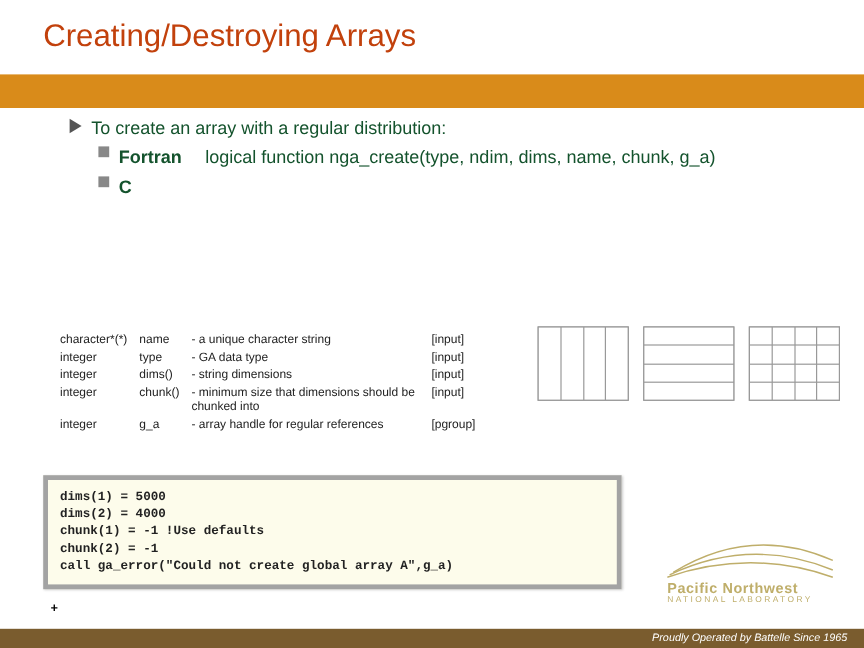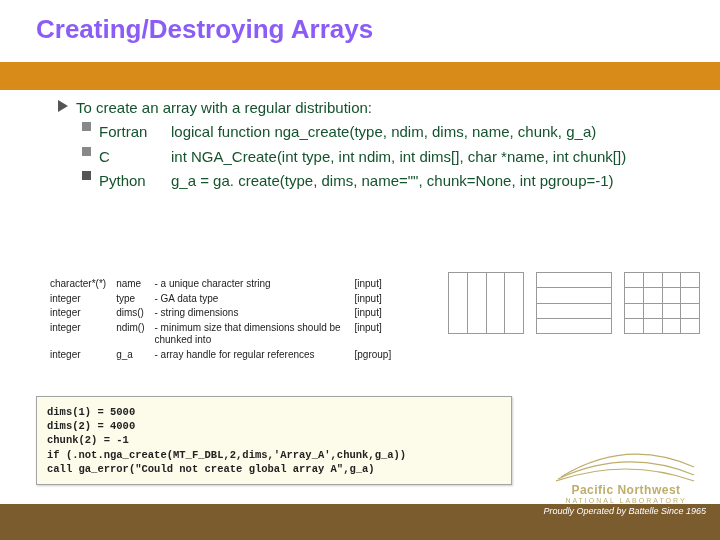--- a/index.html
+++ b/index.html
@@ -1,66 +1,60 @@
 <!DOCTYPE html>
 <html><head>
 <meta charset="utf-8">
 <style>
   html,body{margin:0;padding:0;width:720px;height:540px;font-family:Arial,Helvetica,sans-serif;background:#fff;overflow:hidden}
   .orange-bar{position:absolute;left:0;top:62px;width:720px;height:28px;background:#d98b1a}
-  .title{position:absolute;left:36px;top:14px;font-size:26px;font-weight:bold;color:#8b5cf6}
+  .title{position:absolute;left:36px;top:14px;font-size:26px;font-weight:normal;color:#c2410c}
   .content{position:absolute;left:58px;top:98px;width:640px;font-size:15px;color:#14532d;line-height:1.35}
   .tri{display:inline-block;width:0;height:0;border-top:6px solid transparent;border-bottom:6px solid transparent;border-left:10px solid #555;margin-right:8px;vertical-align:1px}
   .sq{display:inline-block;width:9px;height:9px;background:#888;margin-right:8px;vertical-align:1px}
   .sq.dark{background:#555}
   .lang-row{display:flex;margin-left:24px;margin-top:4px}
-  .lang-label{width:72px;font-weight:normal;flex:none}
+  .lang-label{width:72px;font-weight:bold;flex:none}
   .lang-sig{flex:1}
   .param-table{position:absolute;left:48px;top:276px;font-size:10px;color:#222;line-height:1.25}
   .param-table td{padding:0 8px 0 0;vertical-align:top;white-space:nowrap}
   .param-table td.desc{white-space:normal;width:190px}
   .grids{position:absolute;right:20px;top:272px;display:flex;gap:12px}
   .grid{width:74px;height:60px;display:grid;gap:1px;background:#999;border:0.5px solid #999}
   .grid div{background:#fff}
   .grid.g1{grid-template-columns:repeat(4,1fr);grid-template-rows:1fr}
   .grid.g2{grid-template-columns:1fr;grid-template-rows:repeat(4,1fr)}
   .grid.g3{grid-template-columns:repeat(4,1fr);grid-template-rows:repeat(4,1fr)}
-  .codebox{position:absolute;left:36px;top:396px;width:454px;border:1px solid #a3a3a3;background:#fdfceb;padding:8px 10px;font-family:"Courier New",monospace;font-size:10.5px;font-weight:bold;line-height:1.35;color:#222;box-shadow:1px 1px 2px rgba(0,0,0,.2)}
-  .logo{position:absolute;right:24px;bottom:36px;text-align:center}
+  .codebox{position:absolute;left:36px;top:396px;width:454px;border:4px solid #a3a3a3;background:#fdfceb;padding:8px 10px;font-family:"Courier New",monospace;font-size:10.5px;font-weight:bold;line-height:1.35;color:#222;box-shadow:1px 1px 2px rgba(0,0,0,.2)}
+  .logo{position:absolute;right:24px;bottom:36px;text-align:left}
   .logo-swoosh{width:140px;height:36px;position:relative;margin-left:auto}
   .logo-swoosh svg{width:100%;height:100%}
   .logo-txt{font-size:12px;color:#bfae6a;font-weight:bold;letter-spacing:.5px}
   .logo-sub{font-size:7px;color:#bfae6a;letter-spacing:2px}
-  .brown-bar{position:absolute;left:0;bottom:0;width:720px;height:36px;background:#7a5c2e}
+  .brown-bar{position:absolute;left:0;bottom:0;width:720px;height:16px;background:#7a5c2e}
   .brown-bar span{position:absolute;right:14px;top:2px;color:#fff;font-size:9px;font-style:italic}
   .slide-num{position:absolute;left:14px;bottom:2px;font-size:11px;color:#666}
   .plus{position:absolute;left:42px;bottom:26px;font-family:"Courier New",monospace;font-size:10.5px;font-weight:bold}
 </style>
 </head>
 <body>
 
 <div class="orange-bar"></div>
 <div class="title">Creating/Destroying Arrays</div>
 
 <div class="content">
   <div><span class="tri"></span><span>To create an array with a regular distribution:</span></div>
   <div class="lang-row">
     <span class="sq"></span>
     <span class="lang-label">Fortran</span>
     <span class="lang-sig">logical function nga_create(type, ndim, dims, name, chunk, g_a)</span>
   </div>
   <div class="lang-row">
     <span class="sq"></span>
     <span class="lang-label">C</span>
-    <span class="lang-sig">int NGA_Create(int type, int ndim, int dims[], char *name, int chunk[])</span>
-  </div>
-  <div class="lang-row">
-    <span class="sq dark"></span>
-    <span class="lang-label">Python</span>
-    <span class="lang-sig">g_a = ga. create(type, dims, name="", chunk=None, int pgroup=-1)</span>
   </div>
 </div>
 
 <table class="param-table">
   <tbody>
       <tr>
         <td>character*(*)</td>
         <td>name</td>
         <td class="desc">- a unique character string</td>
         <td>[input]</td>
@@ -72,21 +66,21 @@
         <td>[input]</td>
       </tr>
   <tr>
         <td>integer</td>
         <td>dims()</td>
         <td class="desc">- string dimensions</td>
         <td>[input]</td>
       </tr>
   <tr>
         <td>integer</td>
-        <td>ndim()</td>
+        <td>chunk()</td>
         <td class="desc">- minimum size that dimensions should be chunked into</td>
         <td>[input]</td>
       </tr>
   <tr>
         <td>integer</td>
         <td>g_a</td>
         <td class="desc">- array handle for regular references</td>
         <td>[pgroup]</td>
       </tr>
 </tbody>
@@ -121,22 +115,22 @@
       <div></div>
       <div></div>
       <div></div>
       <div></div>
     </div>
 </div>
 
 <div class="codebox">
   <div>dims(1) = 5000</div>
   <div>dims(2) = 4000</div>
+  <div>chunk(1) = -1    !Use defaults</div>
   <div>chunk(2) = -1</div>
-  <div>if (.not.nga_create(MT_F_DBL,2,dims,'Array_A',chunk,g_a))</div>
   <div>    call ga_error("Could not create global array A",g_a)</div>
 </div>
 <div class="plus">+</div>
 
 <div class="logo">
   <div class="logo-swoosh">
     <svg viewBox="0 0 140 36">
         <path d="M5 30 Q70 -10 138 20" stroke="#bfae6a" stroke-width="1.2" fill="none"></path>
         <path d="M2 32 Q70 0 138 28" stroke="#bfae6a" stroke-width="1.2" fill="none"></path>
         <path d="M0 34 Q70 10 138 34" stroke="#bfae6a" stroke-width="1.2" fill="none"></path>

